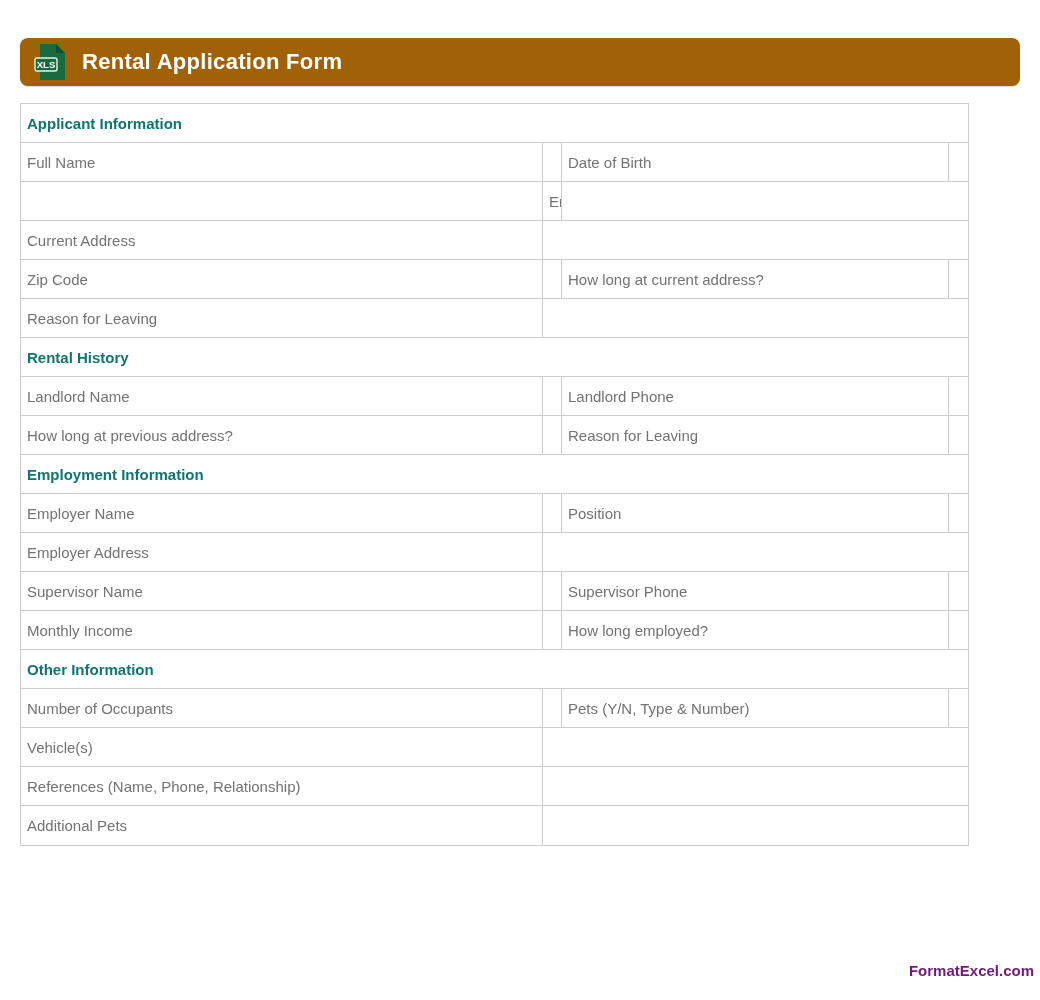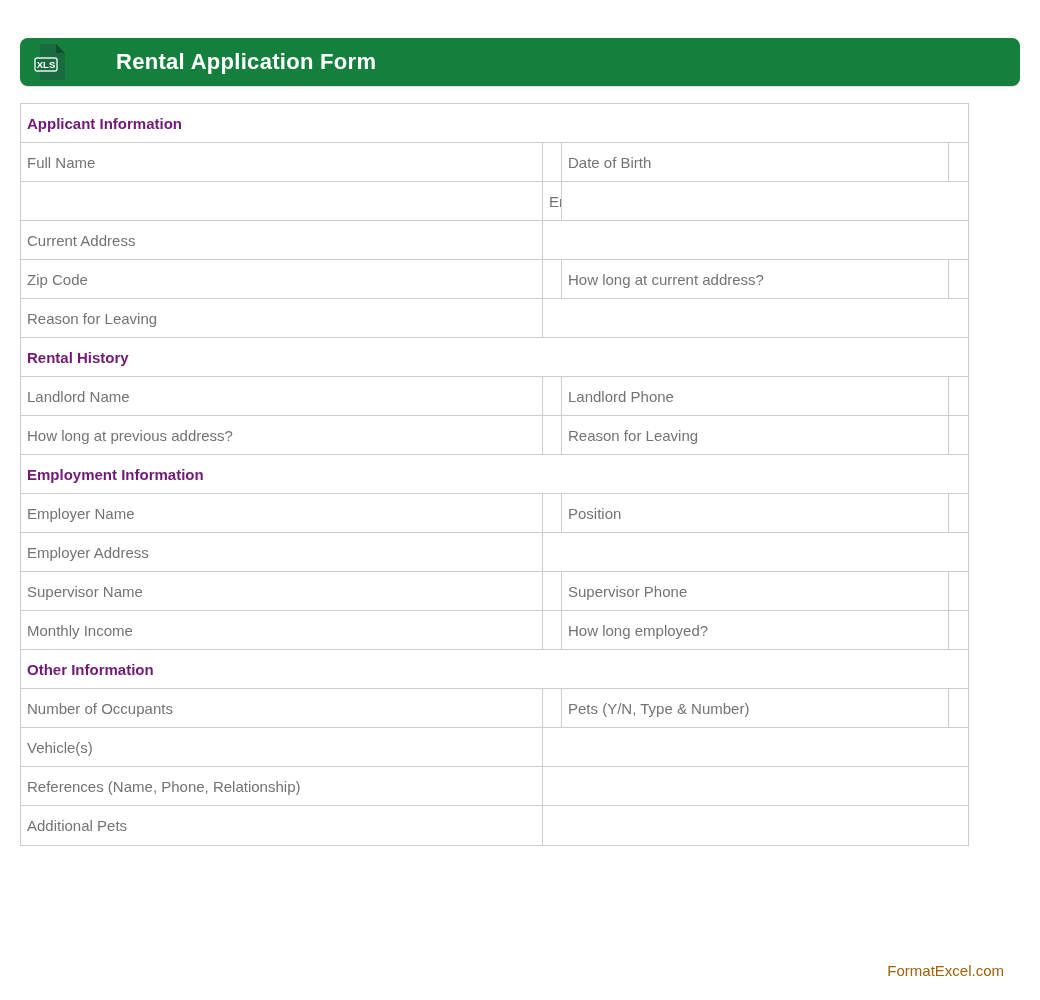--- a/index.html
+++ b/index.html
@@ -5,24 +5,23 @@
   * { margin: 0; padding: 0; box-sizing: border-box; }
   html, body { background: #ffffff; }
   body {
     width: 1040px; height: 1000px; position: relative;
     font-family: "Liberation Sans", sans-serif;
   }
 
   
   .header-bar {
     position: absolute; left: 20px; top: 38px; width: 1000px; height: 48px;
-    background: #15803d; border-radius: 8px;
+    background: #a16207; border-radius: 8px;
     display: flex; align-items: center; padding-left: 14px;
     box-shadow: 0 1px 1px rgba(0,0,0,0.15);
-    gap: 34px;
   }
   .file-icon { width: 32px; height: 38px; margin-right: 16px; flex: 0 0 auto; }
   .header-title { color: #ffffff; font-size: 22px; font-weight: 700; letter-spacing: 0.3px; }
 
   
   .form-table {
     position: absolute; left: 20px; top: 103px; width: 949px;
     border: 1px solid #cccccc; background: #ffffff;
   }
   .row { display: grid; height: 39px; border-bottom: 1px solid #cccccc; }
@@ -30,26 +29,26 @@
   .row.two   { grid-template-columns: 522px 19px 387px 1fr; }
   .row.fullw { grid-template-columns: 522px 1fr; }
   .row.section { grid-template-columns: 1fr; }
 
   .cell {
     display: flex; align-items: center;
     padding: 0 8px 0 6px; overflow: hidden; white-space: nowrap;
   }
   .cell.bordered { border-right: 1px solid #cccccc; }
   .label-cell { font-size: 15px; color: #737373; }
-  .section-cell { font-size: 15px; font-weight: 700; color: #701a75; }
+  .section-cell { font-size: 15px; font-weight: 700; color: #0f766e; }
 
   
   .footer {
-    position: absolute; top: 962px; right: 36px;
-    font-size: 15px; color: #a16207;
+    position: absolute; top: 962px; right: 6px;
+    font-size: 15px; color: #701a75; font-weight: bold;
   }
 </style>
 </head>
 <body>
 
 <div class="header-bar">
   <svg class="file-icon" viewBox="0 0 32 38" aria-hidden="true">
     <path d="M6 1 h16 l9 9 v27 H6 z" fill="#176b3f"></path>
     <path d="M22 1 l9 9 h-9 z" fill="#0e5230"></path>
     <rect x="1" y="15" width="22" height="13" rx="2" fill="#176b3f" stroke="#e8f2e9" stroke-width="1.4"></rect>

